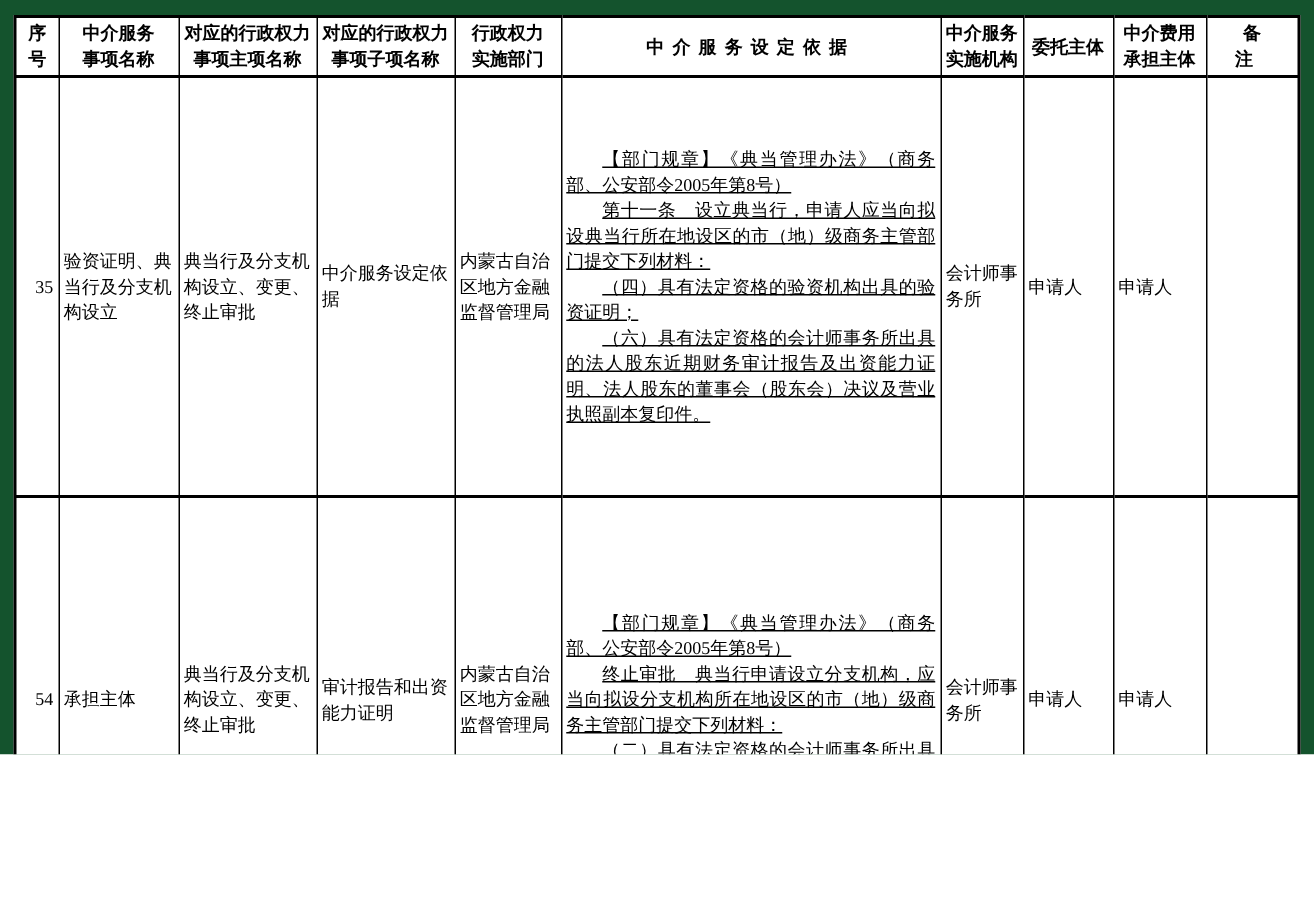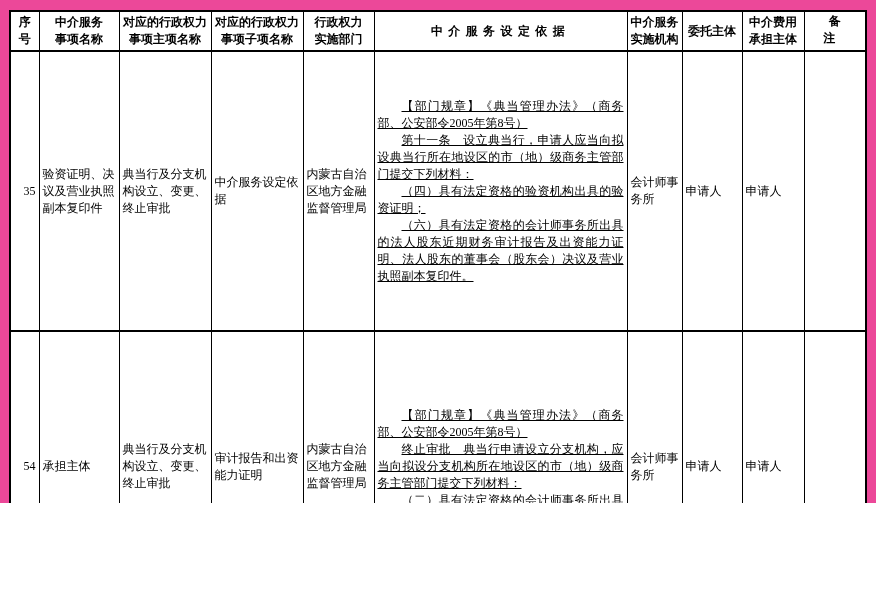--- a/index.html
+++ b/index.html
@@ -5,21 +5,21 @@
   html, body {
     margin: 0;
     padding: 0;
     background: #ffffff;
     font-family: "Liberation Serif", "DejaVu Serif", serif;
   }
   .page {
     position: relative;
     width: 876px;
     height: 503px;
-    background: #ec4899;
+    background: #14532d;
     overflow: hidden;
   }
   table.grid {
     position: absolute;
     left: 9px;
     top: 10px;
     width: 856px;
     border-collapse: collapse;
     table-layout: fixed;
     background: #ffffff;
@@ -43,21 +43,21 @@
   th.hcell {
     font-family: "Liberation Sans", "DejaVu Sans", sans-serif;
     font-weight: bold;
     font-size: 12.5px;
     line-height: 16px;
     text-align: center;
     white-space: pre-line;
     padding: 2px 1px;
   }
   th.hcell.spread { letter-spacing: 0.45em; margin-top: 36px; }
-  th.hcell.spread2 { letter-spacing: 0.9em; text-indent: 0.9em; font-family: Liberation Mono, monospace; }
+  th.hcell.spread2 { letter-spacing: 0.9em; text-indent: 0.9em; }
   td.seq { text-align: right; }
   td.txt { text-align: left; }
   td.basis { text-align: left; padding: 2px 3px; }
   td.basis p.para {
     margin: 0;
     text-indent: 2em;
     text-align: justify;
     line-height: 17px;
     text-decoration: underline;
   }
@@ -111,21 +111,21 @@
 实施机构</th>
         <th class="hcell">委托主体</th>
         <th class="hcell">中介费用
 承担主体</th>
         <th class="hcell spread2">备 注</th>
       </tr>
     </thead>
     <tbody>
       <tr style="height:280px">
         <td class="seq">35</td>
-        <td class="txt">验资证明、决议及营业执照副本复印件</td>
+        <td class="txt">验资证明、典当行及分支机构设立</td>
         <td class="txt">典当行及分支机构设立、变更、终止审批</td>
         <td class="txt">中介服务设定依据</td>
         <td class="txt">内蒙古自治区地方金融监督管理局</td>
         <td class="basis">
             <p class="para">【部门规章】《典当管理办法》（商务部、公安部令2005年第8号）</p>
             <p class="para">第十一条　设立典当行，申请人应当向拟设典当行所在地设区的市（地）级商务主管部门提交下列材料：</p>
             <p class="para">（四）具有法定资格的验资机构出具的验资证明；</p>
             <p class="para">（六）具有法定资格的会计师事务所出具的法人股东近期财务审计报告及出资能力证明、法人股东的董事会（股东会）决议及营业执照副本复印件。</p>
           </td>
         <td class="txt">会计师事务所</td>

